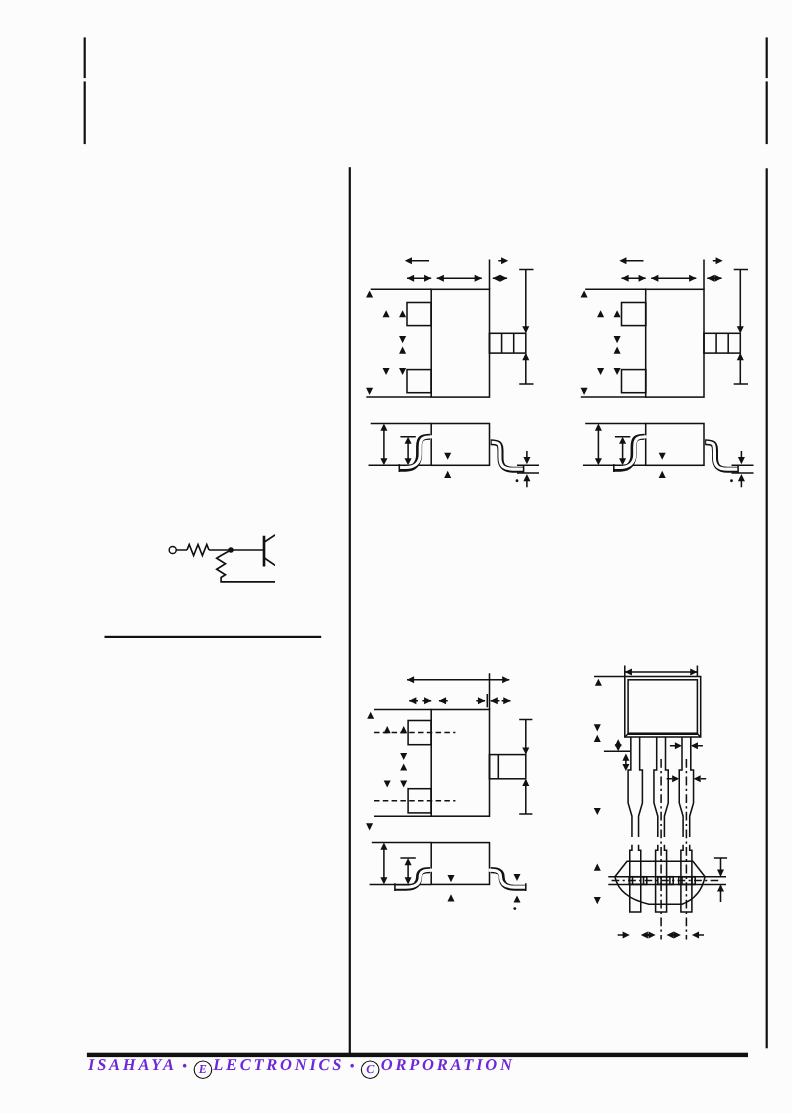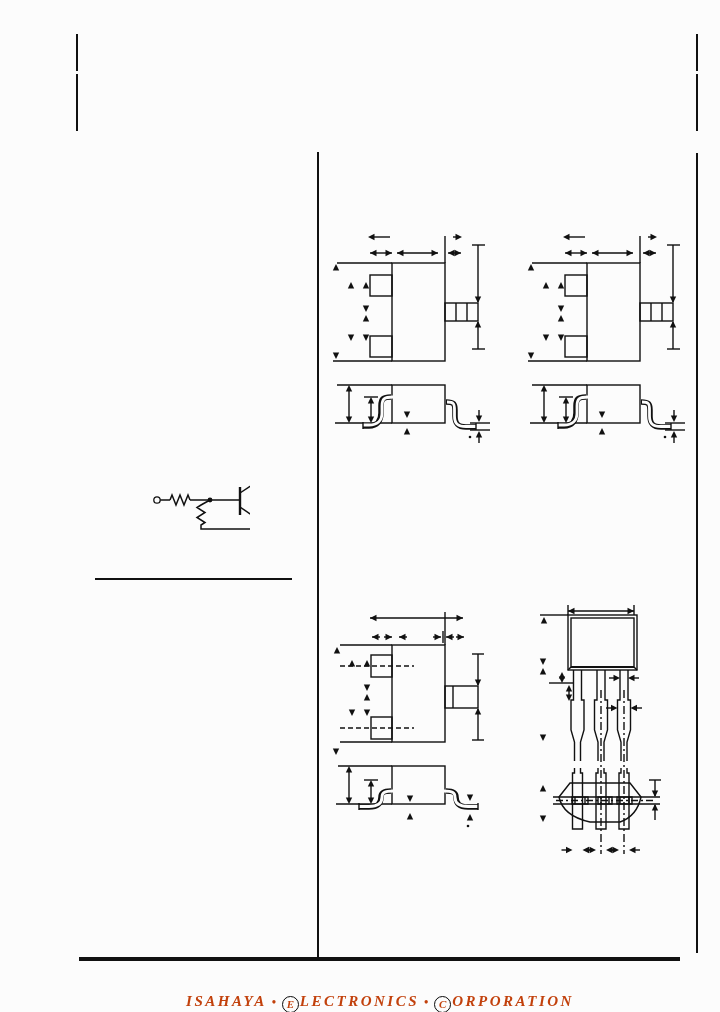--- a/index.html
+++ b/index.html
@@ -4,23 +4,23 @@
 <style>
   html,body{margin:0;padding:0;}
   body{
     width:720px;height:1012px;position:relative;
     background:#fcfcfc;overflow:hidden;
     font-family:"Liberation Serif", serif;
   }
   .abs{position:absolute;}
   .vline,.hline{background:#111;}
   .footer-text{
-    left:80px;top:961px;width:600px;text-align:center;
+    left:80px;top:961px;width:600px;text-align:left;
     font-style:italic;font-weight:700;font-size:15px;letter-spacing:2.5px;
-    color:#c2410c;white-space:nowrap;margin-top:32px;
+    color:#6d28d9;white-space:nowrap;
   }
   .circled{
     display:inline-flex;align-items:center;justify-content:center;
     width:15px;height:15px;border:1.3px solid #0a0a0a;border-radius:50%;
     font-size:11px;letter-spacing:0;margin:0 1px;vertical-align:-2px;
   }
   .bullet{font-size:12px;margin:0 5px;letter-spacing:0;}
   svg{display:block;}
 </style>
 </head>

